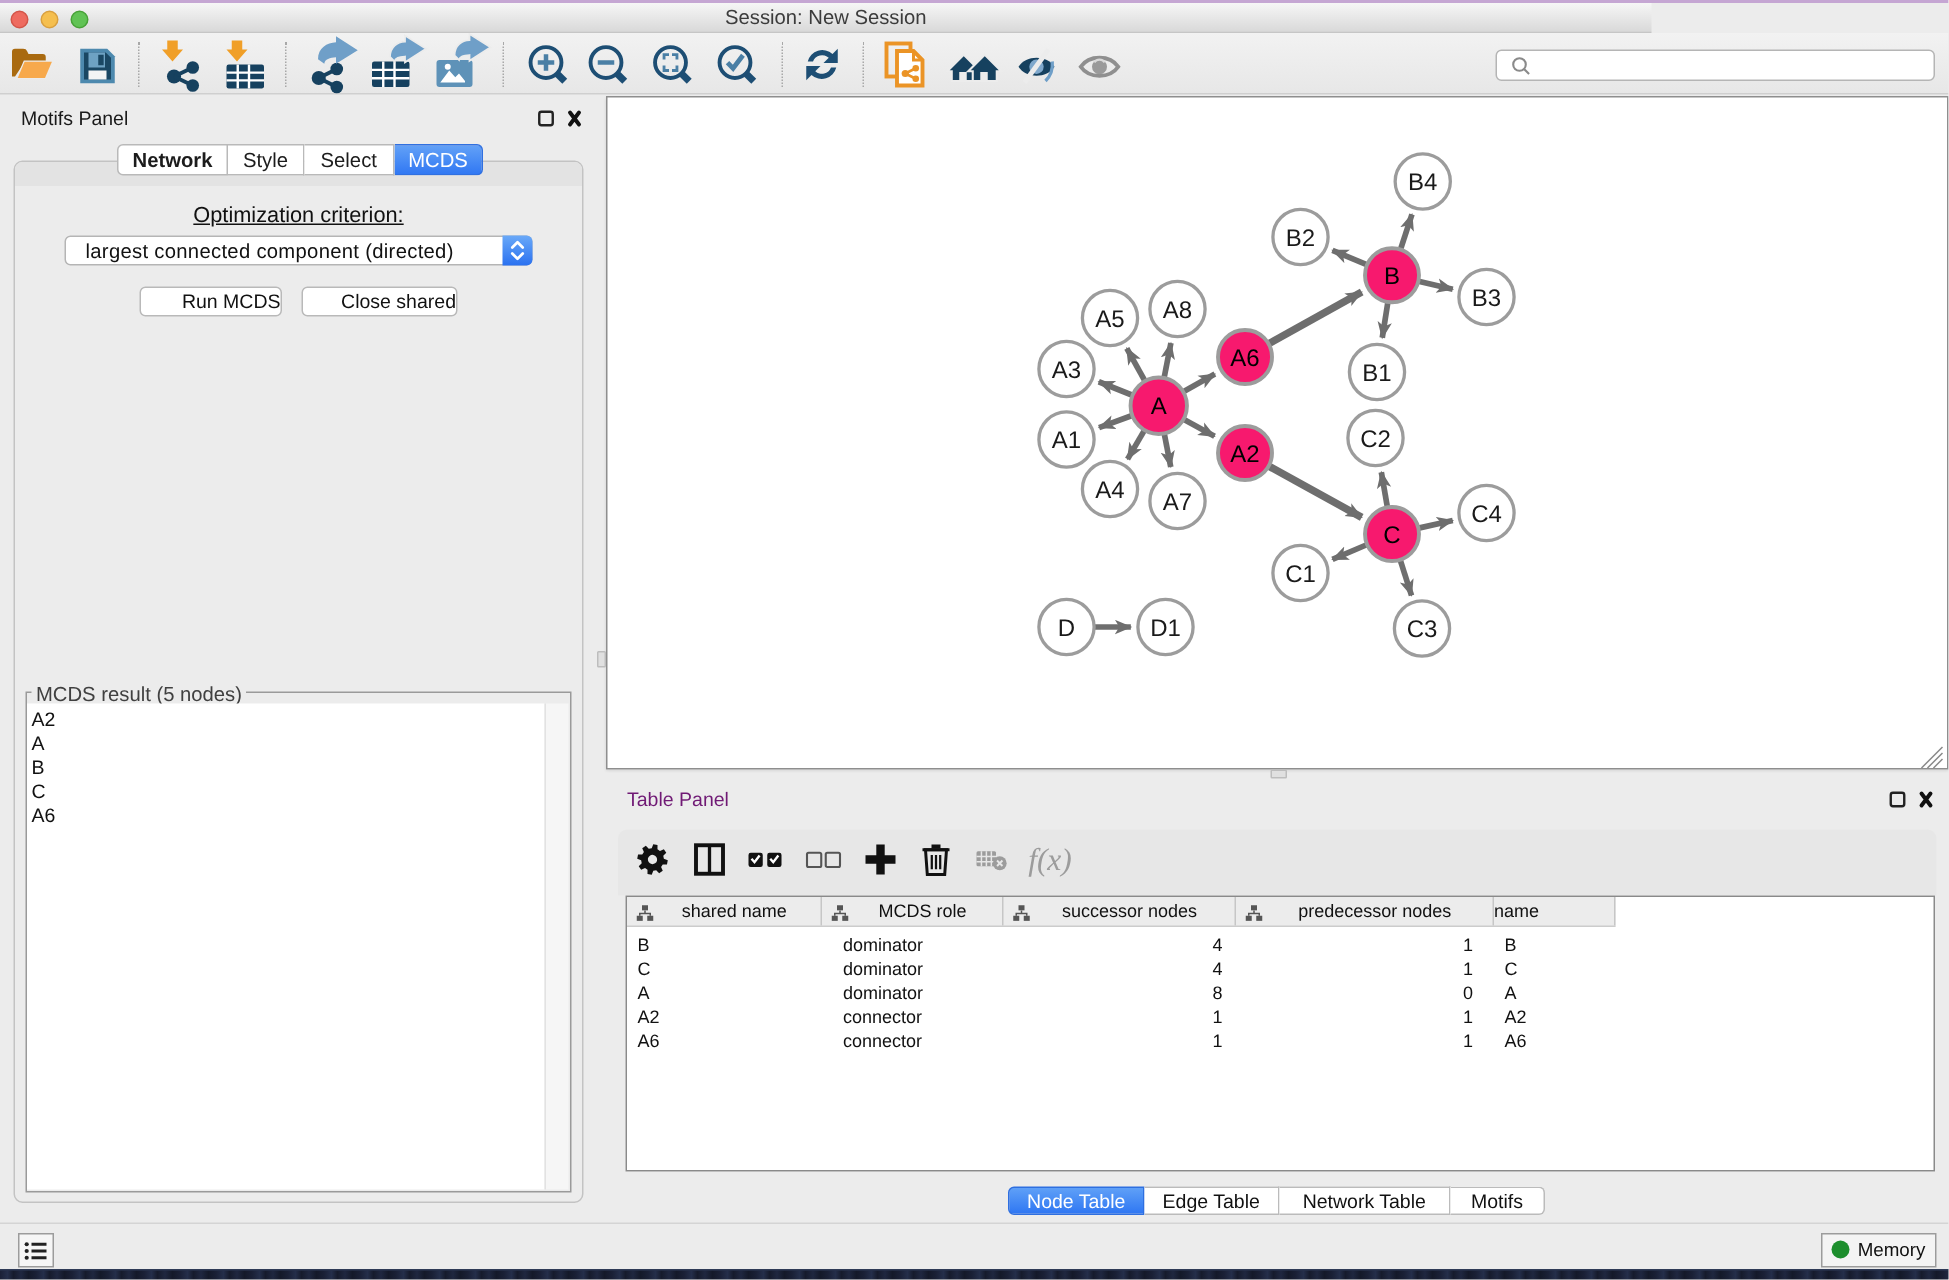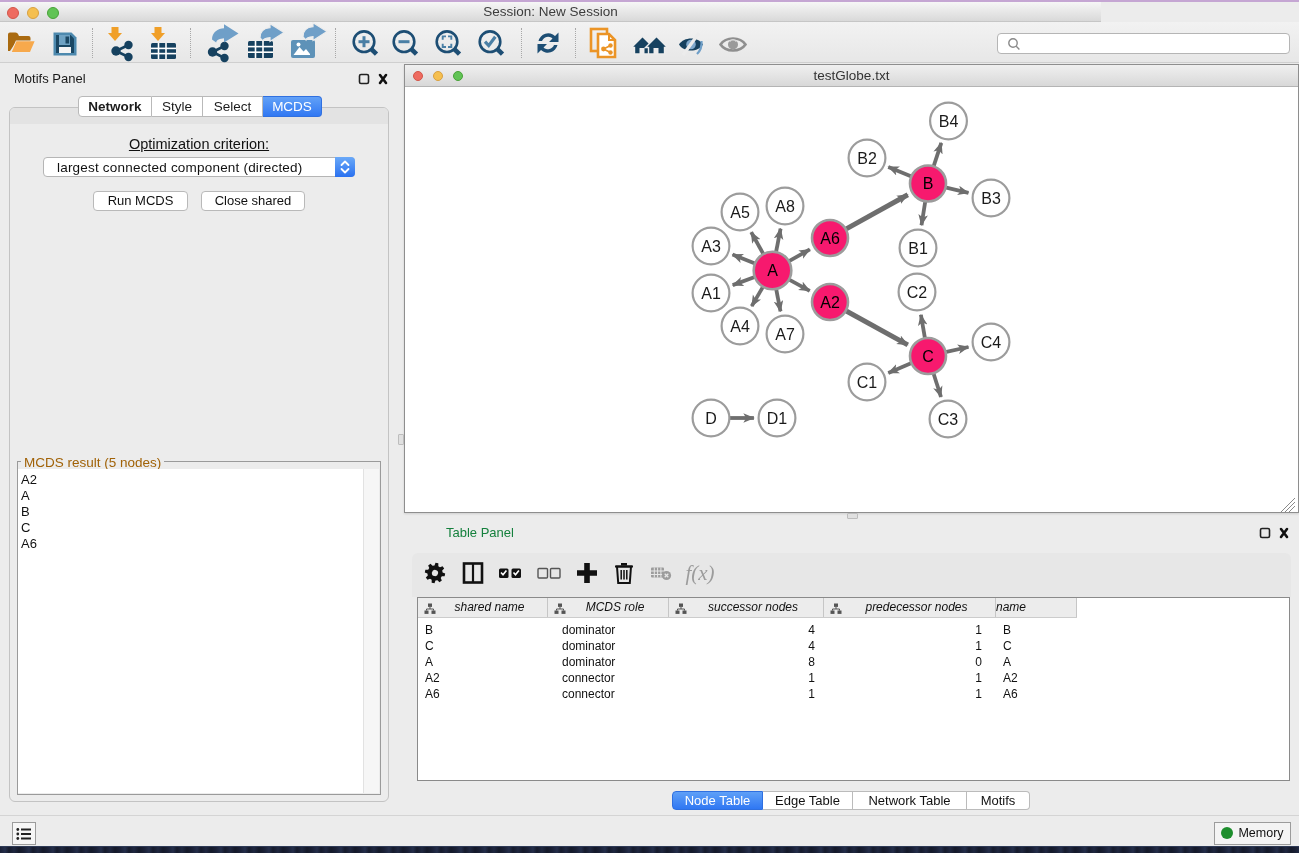--- a/index.html
+++ b/index.html
@@ -22,37 +22,37 @@
 #cp-tabstrip { left:10px; top:108px; width:378px; height:16px; background:#e3e3e3; border-radius:5px 5px 0 0; }
 .tabs { display:flex; }
 #cp-tabs { left:78px; top:96px; height:21px; }
 .tab { height:21px; line-height:20px; font-size:13.5px; color:#1c1c1c; background:#fff; border:1px solid #b9b9b9; border-left:none; padding:0 14px; text-align:center; }
 .tab.first { border-left:1px solid #b9b9b9; border-radius:4px 0 0 4px;font-weight:bold; }
 .tab.last { border-radius:0 4px 4px 0; }
 .tab.sel { background:linear-gradient(#62a1f7,#3178f3); color:#fff; border-color:#3070e0; }
 #opt-label { left:9px; top:136px; width:380px; text-align:center; font-size:14.5px; color:#111;text-decoration:underline; }
 #dropdown { left:43px; top:157px; width:312px; height:20px; background:#fff; border:1px solid #b5b5b5; border-radius:4px; font-size:13.5px; color:#111; line-height:19px; padding-left:13px; letter-spacing:0.2px; }
 #dd-step { right:-1px; top:-1px; width:20px; height:20px; border-radius:0 4px 4px 0; background:linear-gradient(#6aa9f8,#2a71f0); }
-.btn { height:20px; line-height:18px; background:#fff; border:1px solid #b9b9b9; border-radius:4px; font-size:13px; color:#111; text-align:center; }
+.btn { height:20px; line-height:18px; background:#fff; border:1px solid #b9b9b9; border-radius:4px; font-size:13px; color:#111; text-align:right; }
 #btn-run { left:93px; top:191px; width:95px; }
 #btn-close { left:201px; top:191px; width:104px; }
 #mcds-box { left:17px; top:461px; width:364px; height:334px; border:1px solid #9a9a9a; }
-#mcds-leg { left:21px; top:455px; background:#ececec; padding:0 3px; font-size:13.5px; color:#a16207; }
+#mcds-leg { left:21px; top:455px; background:#ececec; padding:0 3px; font-size:13.5px; color:#404040; }
 #mcds-list { left:18px; top:469px; width:345px; height:324px; background:#fff; font-size:13px; color:#111; line-height:16px; padding:3px 0 0 3px; }
 #mcds-sb { left:363px; top:469px; width:16px; height:324px; background:#f6f6f6; border-left:1px solid #e2e2e2; }
 
 #netwin { left:404px; top:64px; width:895px; height:449px; background:#fff; border:1px solid #8e8e8e; box-shadow:0 1px 2px rgba(0,0,0,.12); }
 #nw-title { left:0; top:0; width:100%; height:22px; background:linear-gradient(#f0f0f0,#d8d8d8); border-bottom:1px solid #b4b4b4; }
 #nw-title .title { width:100%; text-align:center; font-size:13.5px; color:#333; line-height:22px; }
 
-#tp-title { left:418px; top:525px; font-size:13px; color:#15803d;margin-left:28px; }
+#tp-title { left:418px; top:525px; font-size:13px; color:#701a75; }
 #tp-toolbar { left:412px; top:553px; width:879px; height:44px; background:#e7e7e7; border-radius:6px 6px 0 0; }
 #tbl { left:417px; top:597px; width:873px; height:184px; background:#fff; border:1px solid #8a8a8a; }
 #tbl-head { left:0; top:0; height:20px; background:#ececec; border-bottom:1px solid #cccccc; display:flex; font-size:12px; color:#111; }
-.th { border-right:1px solid #c6c6c6; line-height:19px; position:relative;font-style:italic; }
+.th { border-right:1px solid #c6c6c6; line-height:19px; position:relative; }
 .th .hicon { position:absolute; left:6px; top:4px; }
 .trow { position:absolute; font-size:12px; color:#111; height:16px; line-height:16px; }
 
 #bot-tabs { left:672px; top:791px; height:19px; }
 .btab { height:19px; line-height:18px; font-size:13px; }
 
 #statline { left:0; top:815px; width:1299px; height:1px; background:#d4d4d4; }
 #statusbar { left:0; top:816px; width:1299px; height:30px; background:#ececec; }
 #listbtn { left:12px; top:822px; width:24px; height:23px; background:#f6f6f6; border:1px solid #9c9c9c; }
 #membtn { left:1214px; top:822px; width:77px; height:23px; background:#f4f4f4; border:1px solid #9c9c9c; font-size:12.5px; color:#111; line-height:21px; text-align:center; }
@@ -229,26 +229,20 @@
       </svg></div>
 </div>
 <div class="abs btn" id="btn-run">Run MCDS</div>
 <div class="abs btn" id="btn-close">Close shared</div>
 <div class="abs" id="mcds-box"></div>
 <div class="abs" id="mcds-leg">MCDS result (5 nodes)</div>
 <div class="abs" id="mcds-list">A2<br>A<br>B<br>C<br>A6</div>
 <div class="abs" id="mcds-sb"></div>
 
 <div class="abs" id="netwin">
-  <div class="abs" id="nw-title">
-    <div class="title">testGlobe.txt</div>
-    <div class="abs tl" style="left:8px;top:6px;width:10px;height:10px;background:#ee6b60;border:1px solid #d35549;"></div>
-    <div class="abs tl" style="left:28px;top:6px;width:10px;height:10px;background:#f5bf4f;border:1px solid #d9a03f;"></div>
-    <div class="abs tl" style="left:48px;top:6px;width:10px;height:10px;background:#61c355;border:1px solid #48a238;"></div>
-  </div>
   <svg class="abs" style="left:0;top:22px" width="893" height="426" viewBox="404 86 893 426">
     <defs>
         <marker id="arw" markerWidth="13" markerHeight="11" refX="10.6" refY="5" orient="auto" markerUnits="userSpaceOnUse">
           <path d="M0,0.2 L11.5,5 L0,9.8 L2.9,5 z" fill="#6e6e6e"></path>
         </marker>
       </defs>
     <g stroke="#6e6e6e">
 <line x1="763.0" y1="254.2" x2="750.2" y2="231.2" stroke-width="3.8" marker-end="url(#arw)"></line>
 <line x1="774.8" y1="252.3" x2="779.6" y2="227.7" stroke-width="3.8" marker-end="url(#arw)"></line>
 <line x1="755.2" y1="263.0" x2="731.5" y2="253.5" stroke-width="3.8" marker-end="url(#arw)"></line>

